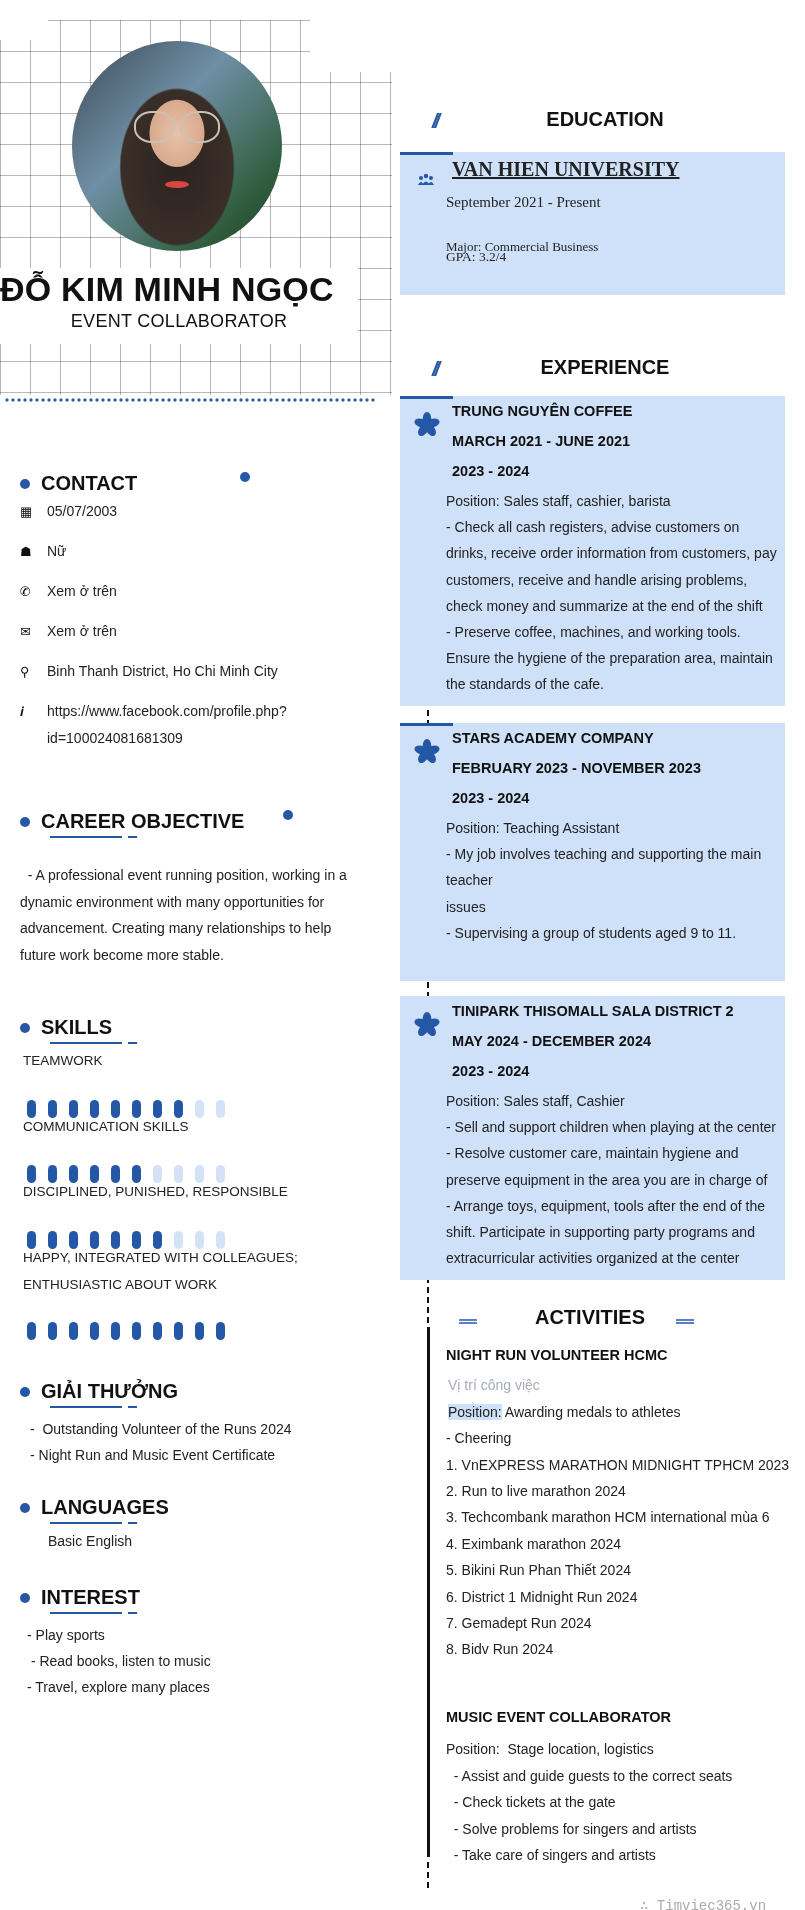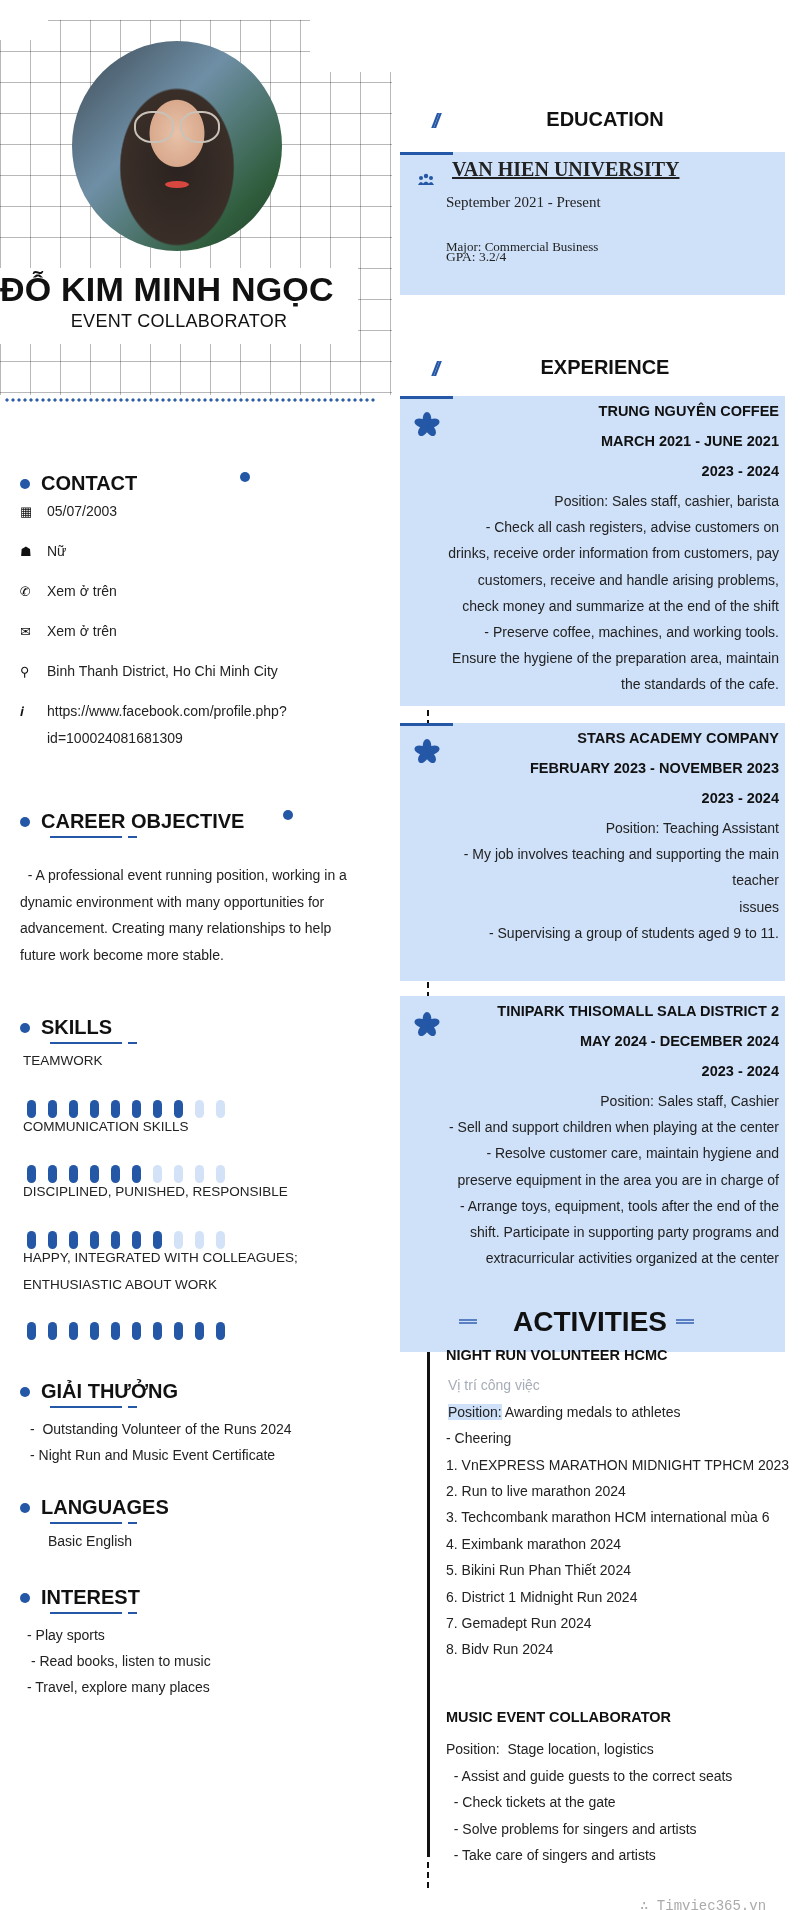--- a/index.html
+++ b/index.html
@@ -77,37 +77,37 @@
     .timeline-solid { position: absolute; left: 427px; width: 3px; background: #111; }
     .timeline-dash { position: absolute; left: 427px; width: 2px; background-image: linear-gradient(to bottom, #111 60%, transparent 60%); background-size: 2px 10px; }
 
     .r-head { position: absolute; left: 400px; width: 400px; height: 30px; }
     .r-head .slashes { position: absolute; left: 32px; top: 2px; font-size: 20px; font-style: italic; color: #2457a6; font-weight: 700; letter-spacing: -3px; }
     .r-head .text { position: absolute; left: 0; width: 410px; text-align: center; top: 0; font-size: 20px; font-weight: 700; color: #111; }
 
     .card { position: absolute; left: 400px; width: 385px; background: #cfe0f9; }
     .card .topbar { position: absolute; left: 0; top: 0; width: 53px; height: 3px; background: #2457a6; }
     .card .icon { position: absolute; left: 14px; width: 26px; height: 26px; color: #2457a6; }
-    .card .body { position: absolute; left: 46px; right: 6px; top: 0; text-align: right; }
+    .card .body { position: absolute; left: 46px; right: 6px; top: 0; }
 
     .edu-title { font-family: "Liberation Serif", "DejaVu Serif", serif; font-weight: 700; font-size: 20px; color: #222; position: absolute; left: 52px; top: 6px; text-decoration: underline; }
     .edu-line { font-family: "Liberation Serif", "DejaVu Serif", serif; position: absolute; left: 46px; color: #222; }
 
     .exp-h { font-size: 14.5px; font-weight: 700; color: #111; line-height: 30px; padding-left: 6px; }
     .exp-p { font-size: 14px; color: #222; line-height: 26.2px; }
 
     .act { position: absolute; left: 446px; width: 360px; }
     .act .line { font-size: 14px; color: #222; line-height: 26.4px; white-space: nowrap; }
     .act .h { font-size: 14.5px; font-weight: 700; color: #111; }
     .act .ph { color: #a6adb8; }
     .act .hl { background: #cfe0f9; }
 
     .act-head { position: absolute; left: 400px; width: 405px; height: 30px; }
     .act-head .eq { position: absolute; top: 13px; width: 18px; height: 5px; border-top: 2px solid #5a80c3; border-bottom: 2px solid #5a80c3; }
-    .act-head .text { position: absolute; left: 0; width: 380px; text-align: center; top: 0; font-size: 28px; font-weight: 700; color: #111; }
+    .act-head .text { position: absolute; left: 0; width: 380px; text-align: center; top: 0; font-size: 20px; font-weight: 700; color: #111; }
 
     .watermark { position: absolute; left: 640px; top: 1897px; font-family: "Liberation Mono", "DejaVu Sans Mono", monospace; font-size: 14px; color: #aaa; }
   </style>
 </head>
 <body>
 
 <div class="page">
 
   <div class="left">
     <div class="grid-bg"></div>
@@ -353,21 +353,21 @@
       <div class="exp-h">FEBRUARY 2023 - NOVEMBER 2023</div>
       <div class="exp-h" style="margin-bottom:2px;">2023 - 2024</div>
       <div class="exp-p">Position: Teaching Assistant</div>
       <div class="exp-p">- My job involves teaching and supporting the main</div>
       <div class="exp-p">teacher</div>
       <div class="exp-p">issues</div>
       <div class="exp-p">- Supervising a group of students aged 9 to 11.</div>
     </div>
   </div>
 
-  <div class="card" style="top:996px;height:356px;">
+  <div class="card" style="top:996px;height:284px;">
 
     <svg class="icon" style="top:16px;" viewBox="0 0 24 24">
       <g fill="#2457a6" transform="translate(12 12)">
         <ellipse rx="4" ry="6.5" cy="-5.5"></ellipse>
           <ellipse rx="4" ry="6.5" cy="-5.5" transform="rotate(72)"></ellipse>
         <ellipse rx="4" ry="6.5" cy="-5.5" transform="rotate(144)"></ellipse>
           <ellipse rx="4" ry="6.5" cy="-5.5" transform="rotate(216)"></ellipse>
         <ellipse rx="4" ry="6.5" cy="-5.5" transform="rotate(288)"></ellipse>
       </g>
     </svg>

